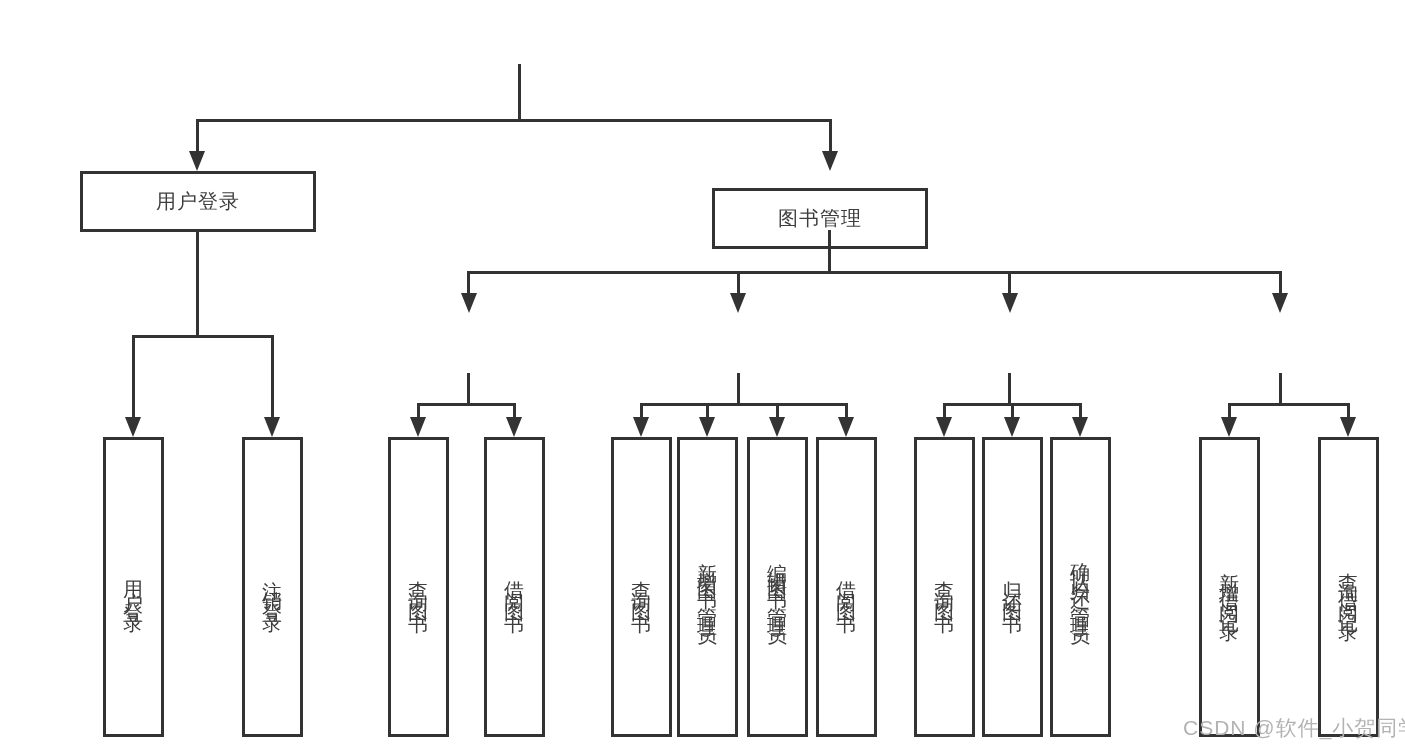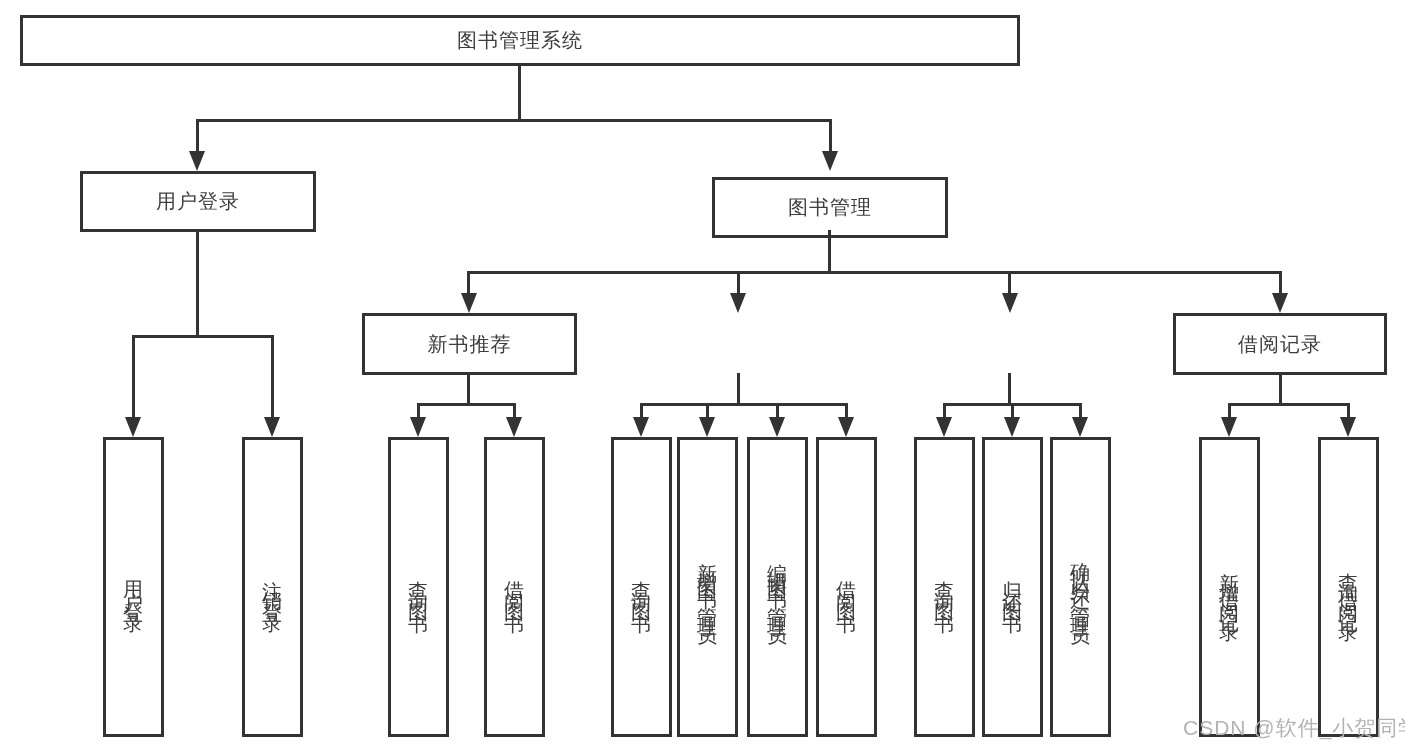--- a/index.html
+++ b/index.html
@@ -30,41 +30,32 @@
   .watermark{
     position:absolute;left:1183px;top:714px;z-index:5;
     font-size:21px;color:#b3b3b3;letter-spacing:1px;white-space:nowrap;
   }
 </style>
 </head>
 <body>
 
 <div id="stage">
 
-  <div class="node" style="left:20px;top:15px;width:1000px;height:51px">
-    <span>图书管理系统</span>
-  </div>
 
   <div class="node" style="left:80px;top:171px;width:236px;height:61px">
     <span>用户登录</span>
   </div>
 
-  <div class="node" style="left:712px;top:177px;width:236px;height:61px">
+  <div class="node" style="left:712px;top:188px;width:216px;height:61px">
     <span>图书管理</span>
-  </div>
-
-  <div class="node" style="left:362px;top:313px;width:215px;height:62px">
-    <span>新书推荐</span>
   </div>
 
 
 
-  <div class="node" style="left:1173px;top:313px;width:214px;height:62px">
-    <span>借阅记录</span>
-  </div>
+
 
   <div class="leaf" style="left:103px;top:437px;width:61px;height:300px">
     <span class="vtext">用户登录</span>
   </div>
   <div class="leaf" style="left:242px;top:437px;width:61px;height:300px">
     <span class="vtext">注销登录</span>
   </div>
 
   <div class="leaf" style="left:388px;top:437px;width:61px;height:300px">
     <span class="vtext">查询图书</span>

